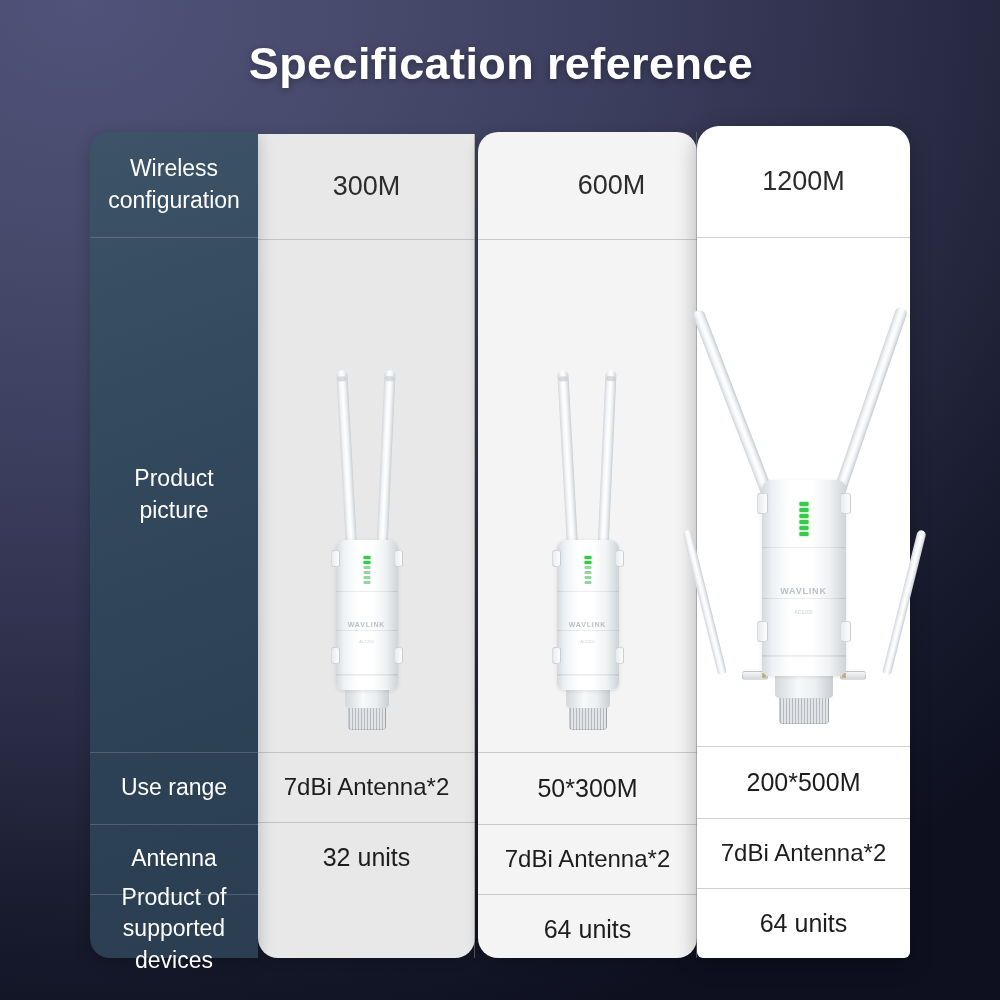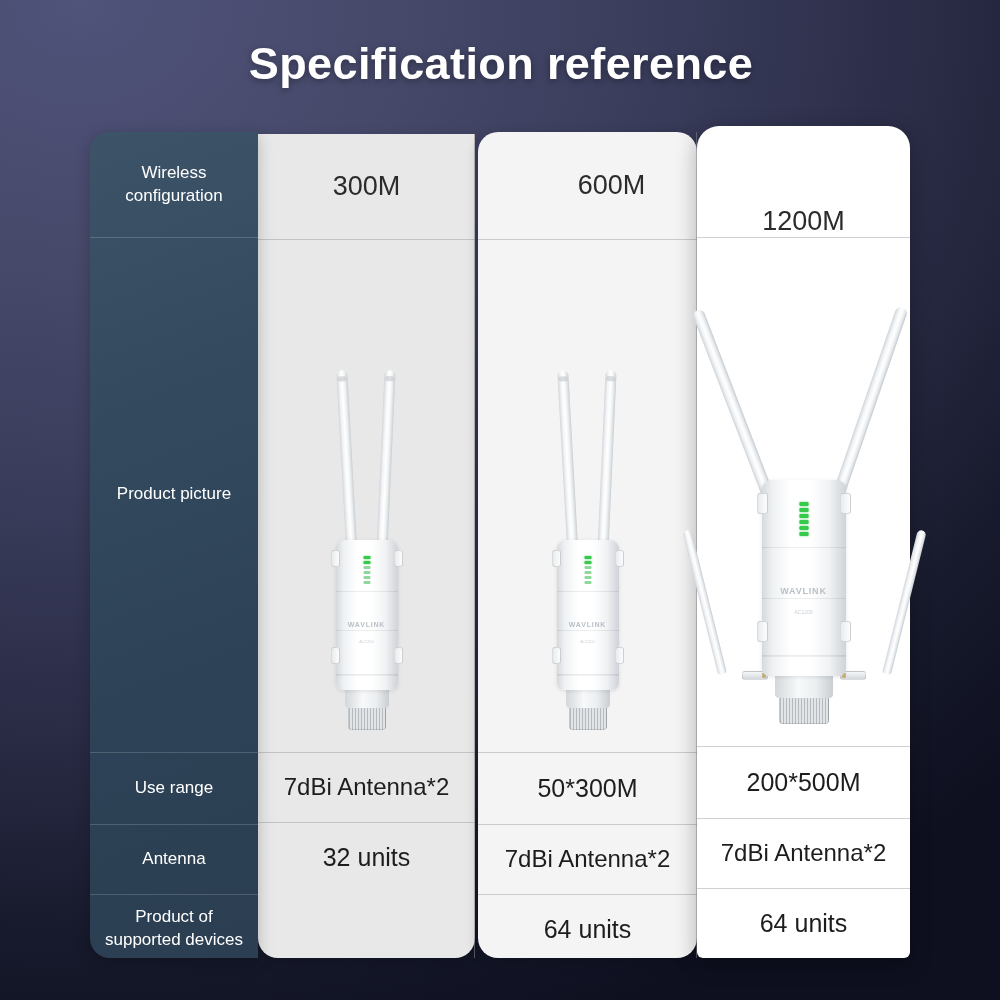--- a/index.html
+++ b/index.html
@@ -128,21 +128,21 @@
     display: flex;
     align-items: center;
     justify-content: center;
     text-align: center;
     flex: none;
   }
 
   
   .col-label .cell {
     color: #ffffff;
-    font-size: 17px;
+    font-size: 23px;
     line-height: 1.35;
     padding: 0 10px;
   }
   .col-label .cell + .cell::before {
     content: "";
     position: absolute;
     top: 0; left: 0; right: 0;
     height: 1px;
     background: rgba(255,255,255,0.17);
   }
@@ -163,21 +163,21 @@
   .col-600 .cell + .cell::before,
   .col-1200 .cell + .cell::before {
     content: "";
     position: absolute;
     top: 0; left: 0; right: 0;
     height: 1px;
     background: rgba(150,150,155,0.45);
   }
 
   
-  .col-1200 .r-head { height: 111px; align-items: flex-end; }
+  .col-1200 .r-head { height: 111px; }
   .col-1200 .r-pic  { height: 509px; }
 
   .col-600 .r-head { height: 107px; padding-left: 48px; }
   .col-600 .r-pic  { height: 513px; }
 
   .col-300 .r-head { height: 105px; }
   .col-300 .r-pic  { height: 513px; }
 
   
   .product {

